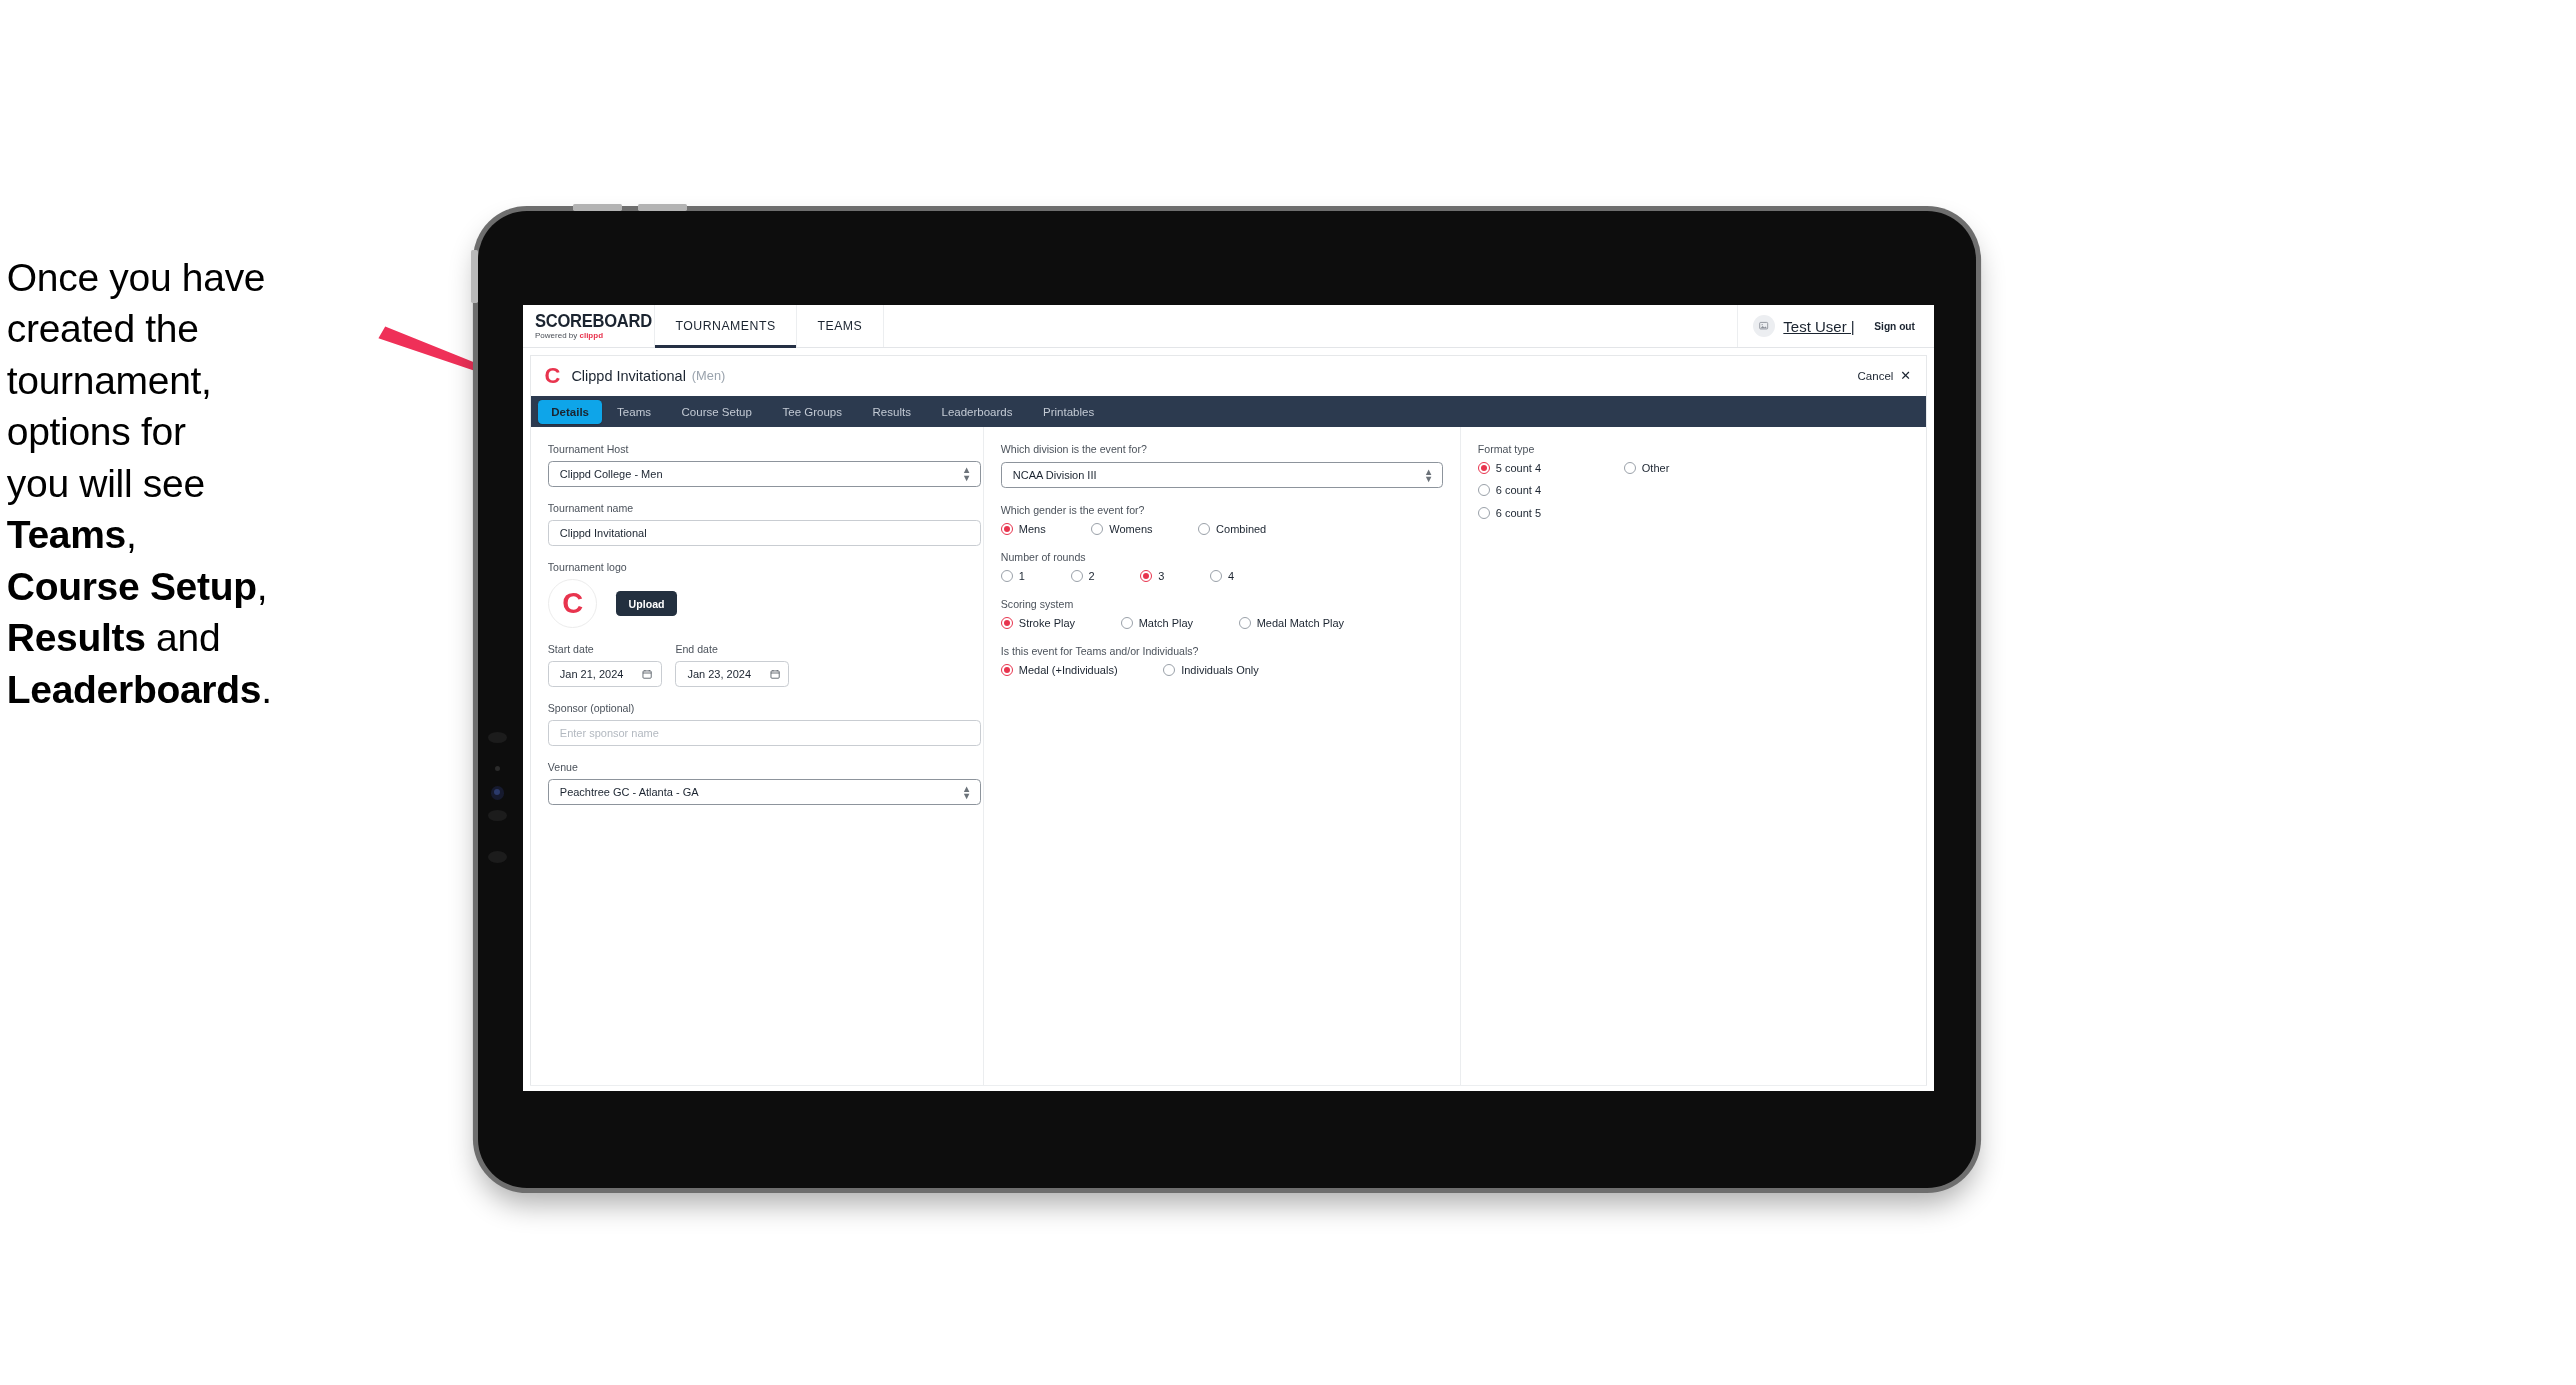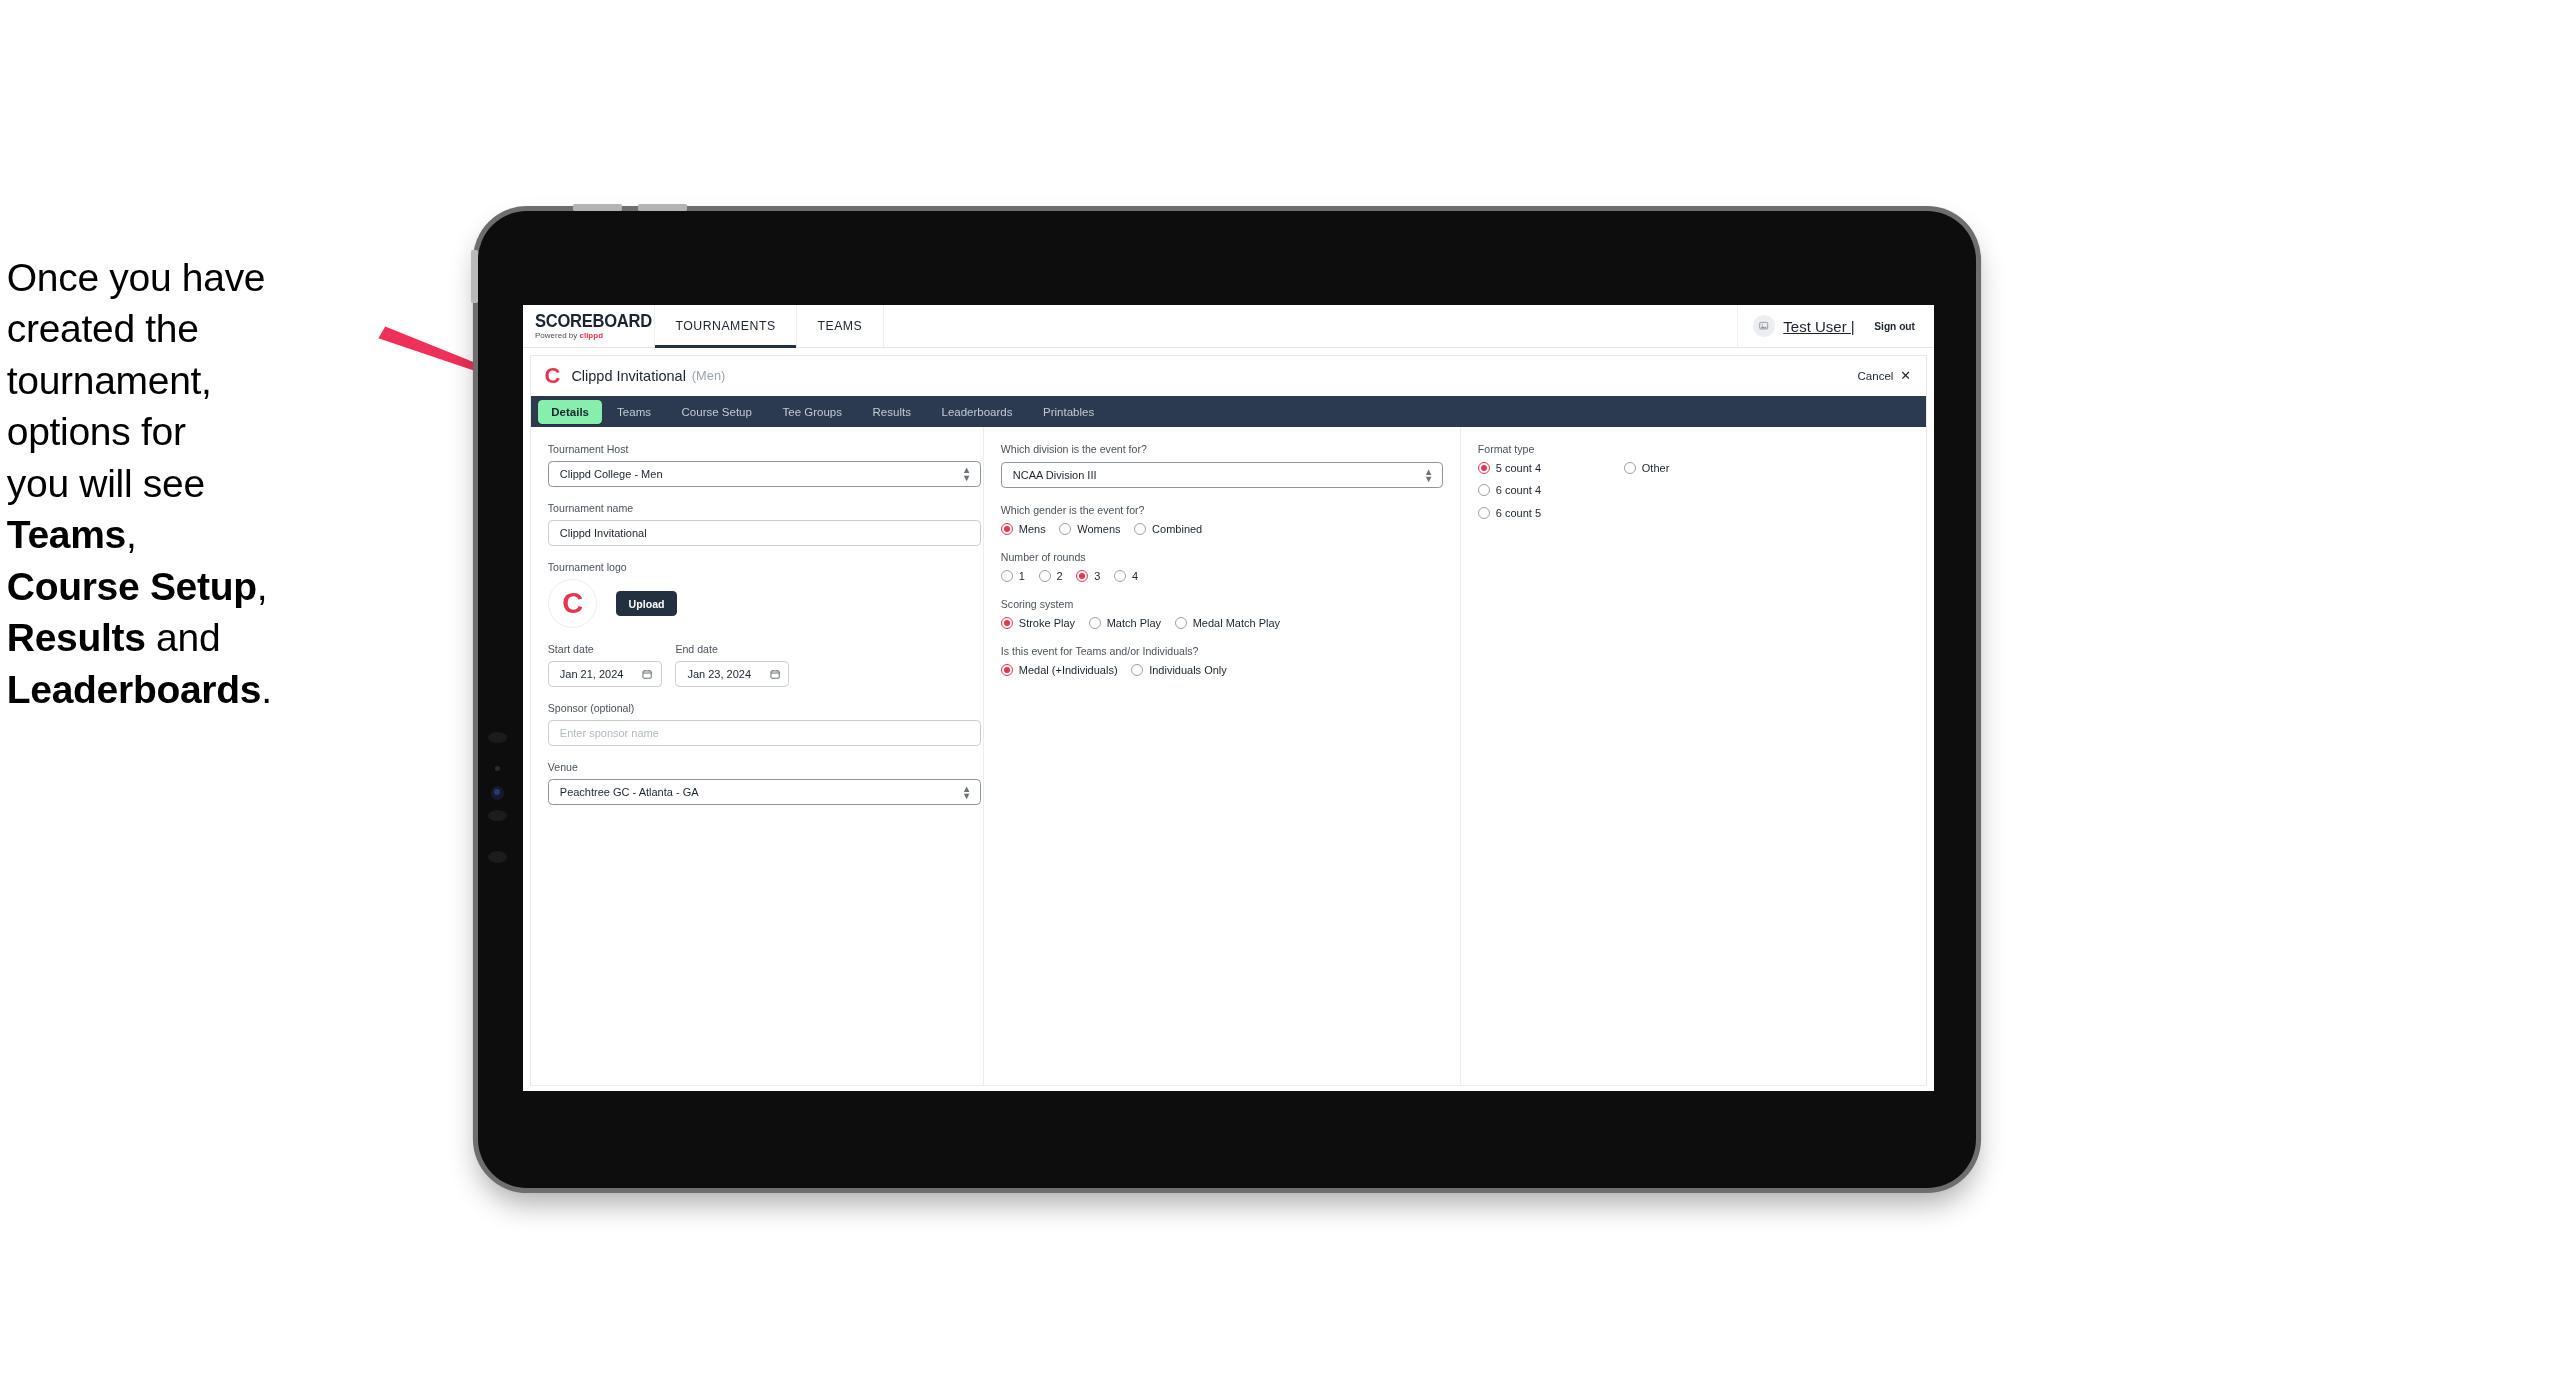--- a/index.html
+++ b/index.html
@@ -116,21 +116,21 @@
   
   #tabs {
     height: 31.5px; background: #2c3a4f; display: flex; align-items: center;
     padding-left: 7.7px; gap: 0;
   }
   .tab {
     font-size: 11.5px; color: #c3cad4; padding: 0 15.3px; height: 31.5px;
     display: flex; align-items: center; cursor: pointer;
   }
   .tab.active {
-    background: #86efac; color: #1b2430; font-weight: 600;
+    background: #0ea5e9; color: #1b2430; font-weight: 600;
     border-radius: 4.3px; height: 24px; padding: 0 12.8px;
     box-shadow: 0 0.9px 1.7px rgba(0,0,0,0.2);
   }
 
   
   #form-body { flex: 1; display: flex; background: #fff; }
   .col { padding: 15.3px 0 0 0; position: relative; }
   #col-left  { width: 453px; padding-left: 17px; padding-right: 2px; border-right: 0.9px solid #ebedef; }
   #col-mid   { width: 477px; padding-left: 17px; padding-right: 17px; border-right: 0.9px solid #ebedef; }
   #col-right { flex: 1; padding-left: 17px; padding-right: 17px; }
@@ -161,21 +161,21 @@
   }
   #upload-btn {
     background: #23303f; color: #fff; font-size: 10.6px; font-weight: 600;
     border-radius: 4.3px; padding: 6.8px 12.8px; cursor: pointer;
   }
 
   .date-row { display: flex; gap: 13.6px; }
   .date-col { width: 114px; }
 
   
-  .radio-row { display: flex; align-items: center; flex-wrap: wrap; margin-bottom: 15.3px; }
+  .radio-row { display: flex; align-items: center; flex-wrap: wrap; margin-bottom: 15.3px; gap: 32px; }
   .radio-item { display: flex; align-items: center; margin-right: 13.6px; cursor: pointer; }
   .radio-item.v { margin-right: 0; margin-bottom: 10.2px; }
   .rd {
     width: 12px; height: 12px; border-radius: 50%; border: 1.2px solid #9aa1a9;
     margin-right: 6px; flex: none; position: relative; background: #fff;
   }
   .rd.on { border-color: #e8344e; }
   .rd.on::after {
     content: ""; position: absolute; left: 50%; top: 50%;
     width: 6px; height: 6px; border-radius: 50%; background: #e8344e;

